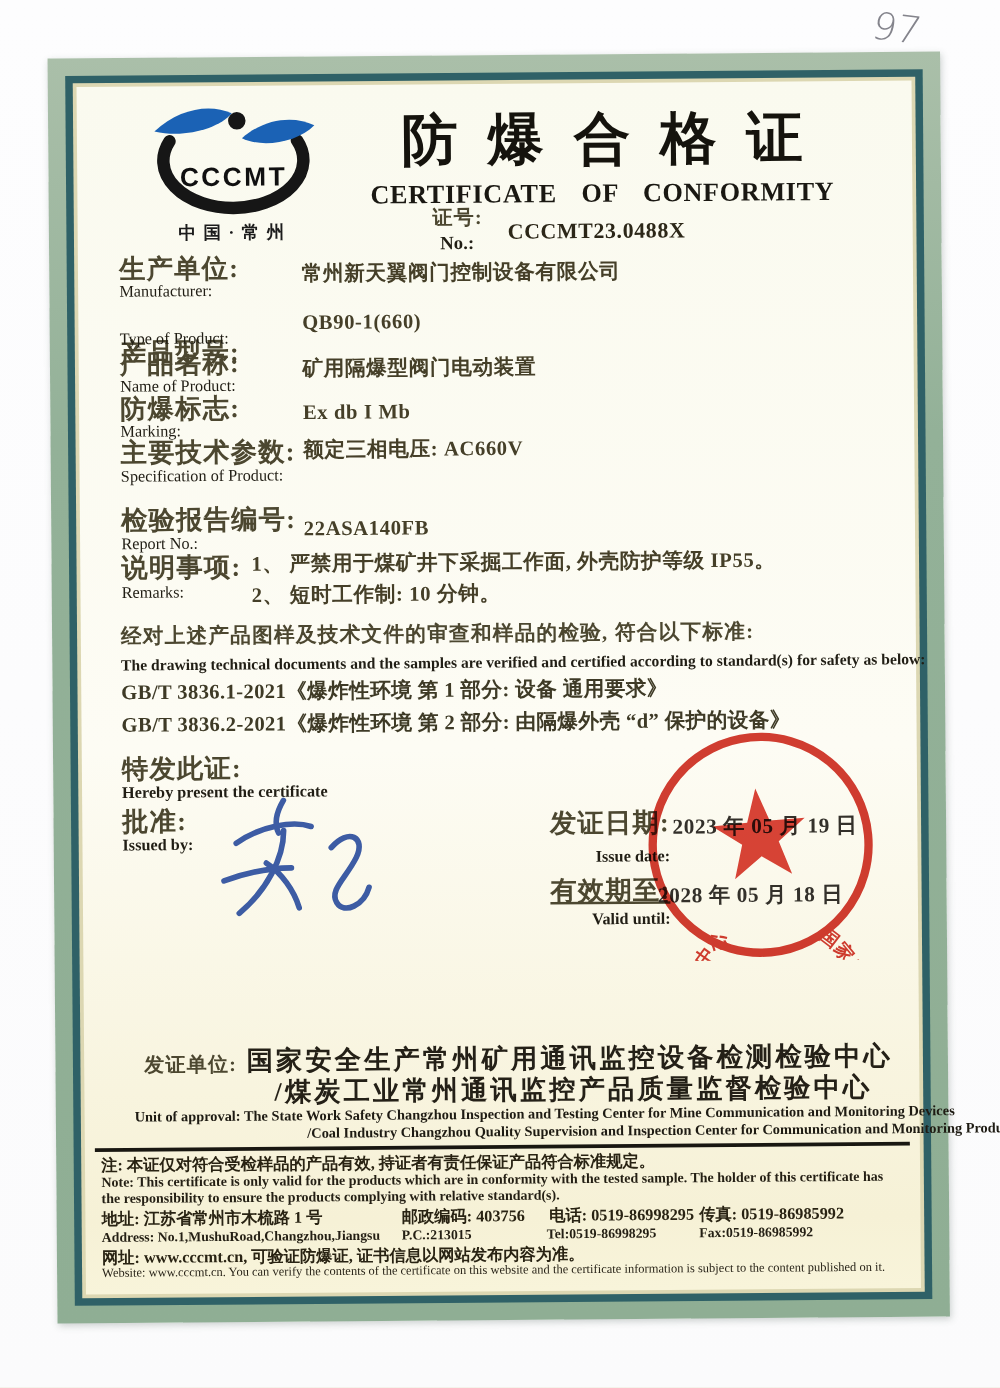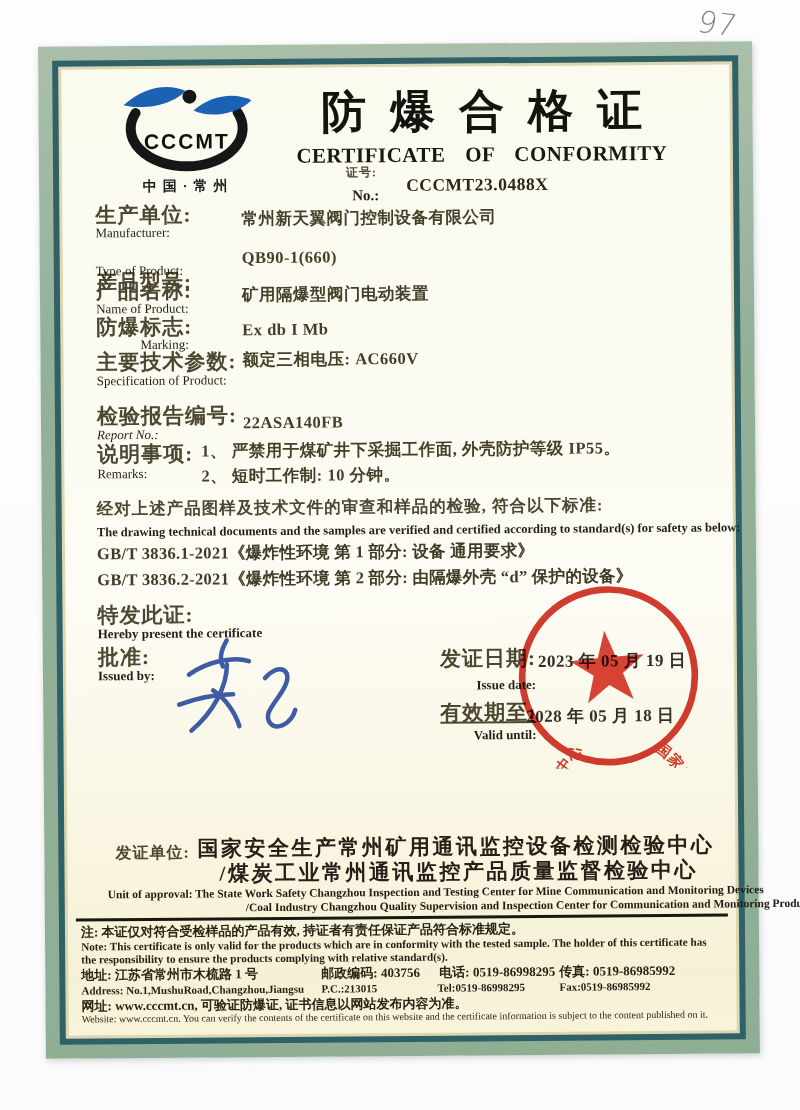--- a/index.html
+++ b/index.html
@@ -53,52 +53,52 @@
         <path d="M92,28 C110,12 134,10 150,18 C136,32 108,36 92,28 Z" fill="#1b62b5"></path>
         <circle cx="88" cy="14" r="7" fill="#161616"></circle>
         <text x="85" y="66" text-anchor="middle" font-family="Liberation Sans, sans-serif" font-size="21" font-weight="bold" letter-spacing="2" fill="#101010">CCCMT</text>
       </svg>
       <div class="logo-region">中国·常州</div>
     </div>
 
     <div class="abs title-cn" style="left:180px;top:20px;width:480px;">防爆合格证</div>
     <div class="abs title-en" style="left:180px;top:76px;width:480px;">CERTIFICATE  OF  CONFORMITY</div>
 
-    <div class="abs cnlab" style="left:284px;top:99px;font-size:12px;">证号:</div>
+    <div class="abs cnlab" style="left:284px;top:99px;font-size:16px;">证号:</div>
     <div class="abs enlab" style="left:290px;top:120px;font-size:15px;font-weight:600;">No.:</div>
     <div class="abs val" style="left:344px;top:108px;font-size:17.5px;color:#2c2718;">CCCMT23.0488X</div>
 
     <div class="abs" style="left:33px;top:134px;right:15px;">
       <span class="abs cnlab" style="left:0;top:0;">生产单位:</span>
       <span class="abs enlab" style="left:0;top:23px;">Manufacturer:</span>
       <span class="abs val" style="left:146px;top:8px;">常州新天翼阀门控制设备有限公司</span>
     </div>
     <div class="abs" style="left:33px;top:172px;right:15px;">
       <span class="abs cnlab" style="left:0;top:0;margin-top:29px;">产品型号:</span>
       <span class="abs enlab" style="left:0;top:23px;">Type of Product:</span>
       <span class="abs val" style="left:146px;top:9px;">QB90-1(660)</span>
     </div>
     <div class="abs" style="left:33px;top:210px;right:15px;">
       <span class="abs cnlab" style="left:0;top:0;">产品名称:</span>
       <span class="abs enlab" style="left:0;top:23px;">Name of Product:</span>
       <span class="abs val" style="left:146px;top:8px;">矿用隔爆型阀门电动装置</span>
     </div>
     <div class="abs" style="left:33px;top:246px;right:15px;">
       <span class="abs cnlab" style="left:0;top:0;">防爆标志:</span>
-      <span class="abs enlab" style="left:0;top:23px;margin-left:44px;">Marking:</span>
+      <span class="abs enlab" style="left:0;top:23px;">Marking:</span>
       <span class="abs val" style="left:146px;top:7px;">Ex db I Mb</span>
     </div>
     <div class="abs" style="left:33px;top:281px;right:15px;">
       <span class="abs cnlab" style="left:0;top:0;">主要技术参数:</span>
       <span class="abs enlab" style="left:0;top:24px;">Specification of Product:</span>
       <span class="abs val" style="left:146px;top:2px;">额定三相电压: AC660V</span>
     </div>
     <div class="abs" style="left:33px;top:335px;right:15px;">
       <span class="abs cnlab" style="left:0;top:0;">检验报告编号:</span>
-      <span class="abs enlab" style="left:0;top:24px;font-style:italic;">Report No.:</span>
+      <span class="abs enlab" style="left:0;top:24px;">Report No.:</span>
       <span class="abs val" style="left:146px;top:11px;">22ASA140FB</span>
     </div>
     <div class="abs" style="left:33px;top:373px;right:15px;">
       <span class="abs cnlab" style="left:0;top:0;">说明事项:</span>
       <span class="abs enlab" style="left:0;top:25px;">Remarks:</span>
       <span class="abs val" style="left:104px;top:1px;">1、 严禁用于煤矿井下采掘工作面, 外壳防护等级 IP55。</span>
       <span class="abs val" style="left:104px;top:26px;">2、 短时工作制: 10 分钟。</span>
     </div>
 
     <div class="abs cnlab" style="left:32px;top:431px;font-size:16.5px;">经对上述产品图样及技术文件的审查和样品的检验, 符合以下标准:</div>

